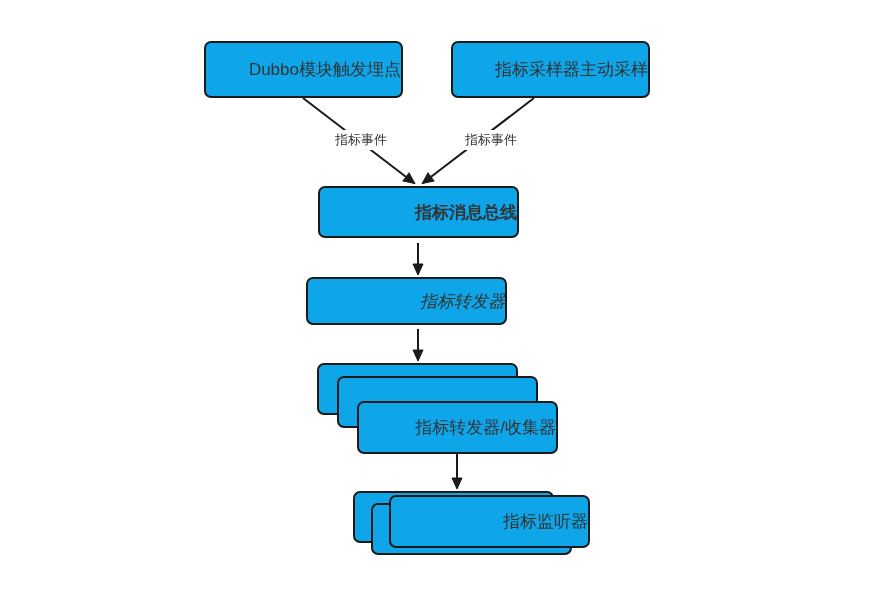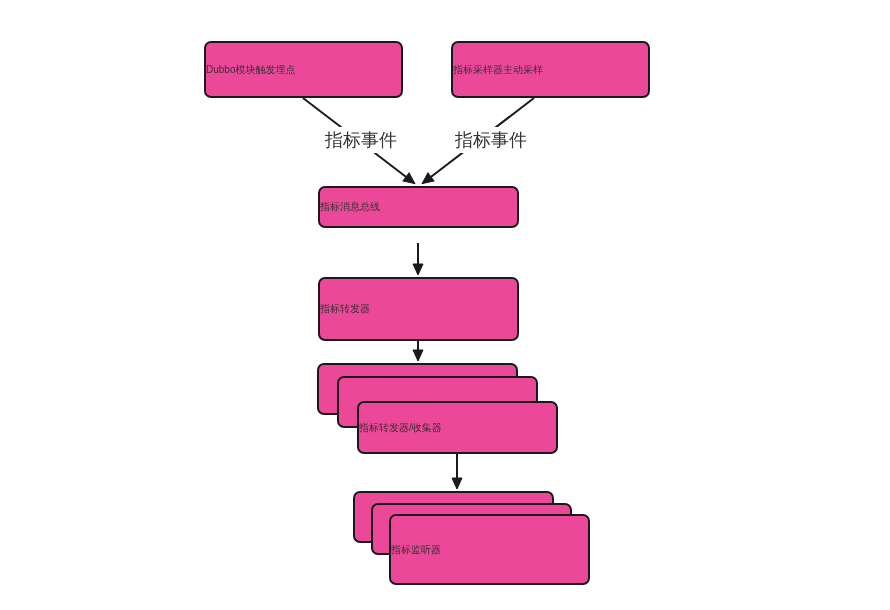--- a/index.html
+++ b/index.html
@@ -17,55 +17,55 @@
   }
   .edges-layer {
     position: absolute;
     left: 0;
     top: 0;
     z-index: 1;
   }
   .node {
     position: absolute;
     box-sizing: border-box;
-    background: #ec4899;
+    background: #0ea5e9;
     border: 2px solid #1a1a1a;
     border-radius: 7px;
     display: flex;
     align-items: center;
-    justify-content: flex-start;
+    justify-content: flex-end;
     text-align: center;
-    font-size: 10px;
+    font-size: 17px;
     color: #333333;
     z-index: 2;
   }
   .node.ghost {
     z-index: 2;
   }
   .edge-label {
     position: absolute;
     transform: translate(-50%, -50%);
     background: #ffffff;
     padding: 1px 3px;
-    font-size: 18px;
+    font-size: 13px;
     color: #333333;
     white-space: nowrap;
     z-index: 3;
   }
   
   #node-dubbo     { left: 204px; top: 41px;  width: 199px; height: 57px; }
   #node-sampler   { left: 435px; top: 41px;  width: 199px; height: 57px; margin-left: 16px; }
-  #node-bus       { left: 318px; top: 186px; width: 201px; height: 42px; }
-  #node-forwarder { left: 318px; top: 277px; width: 201px; height: 64px; }
+  #node-bus       { left: 318px; top: 186px; width: 201px; height: 52px; font-weight: bold; }
+  #node-forwarder { left: 306px; top: 277px; width: 201px; height: 48px; font-style: italic; }
   #stack1-back    { left: 317px; top: 363px; width: 201px; height: 52px; }
   #stack1-mid     { left: 337px; top: 376px; width: 201px; height: 52px; }
   #stack1-front   { left: 357px; top: 389px; width: 201px; height: 53px; margin-top: 12px; }
   #stack2-back    { left: 353px; top: 491px; width: 201px; height: 52px; }
   #stack2-mid     { left: 371px; top: 503px; width: 201px; height: 52px; }
-  #stack2-front   { left: 389px; top: 514px; width: 201px; height: 71px; }
+  #stack2-front   { left: 389px; top: 495px; width: 201px; height: 53px; }
   #edge-label-left  { left: 361px; top: 140px; }
   #edge-label-right { left: 491px; top: 140px; }
 </style>
 </head>
 <body>
 
 <div class="canvas">
 
   <svg class="edges-layer" width="890" height="610" viewBox="0 0 890 610">
     <defs>

